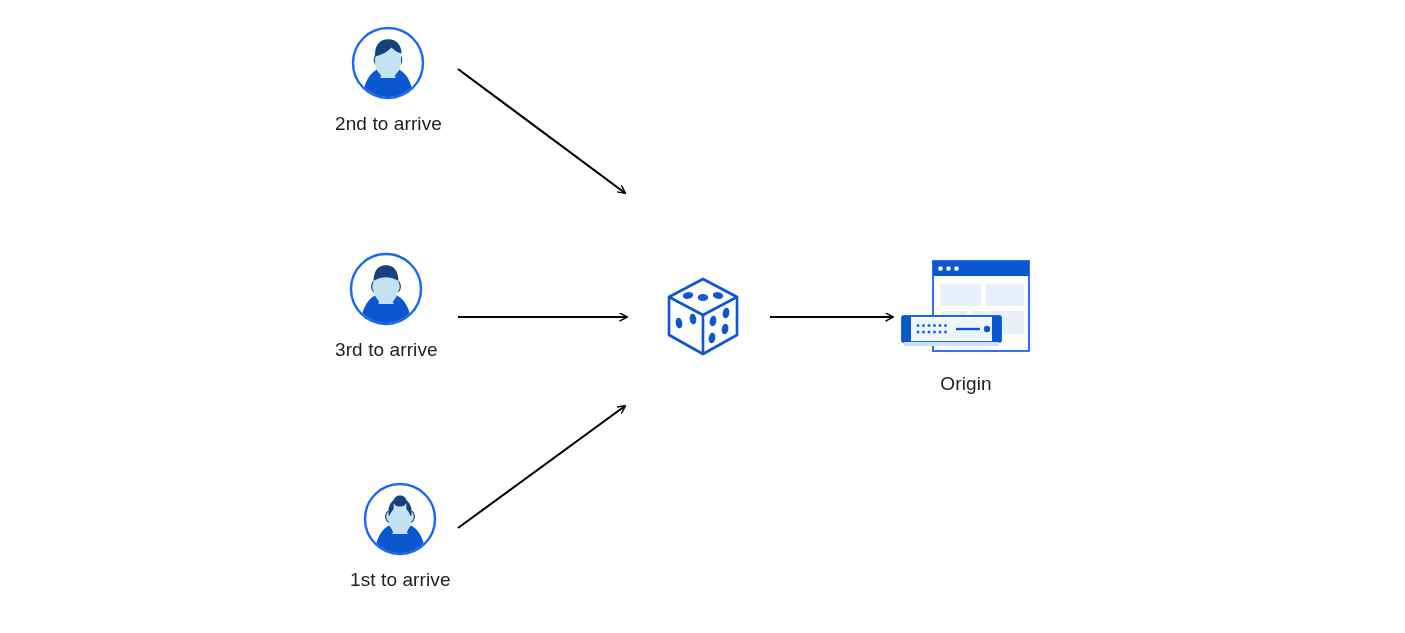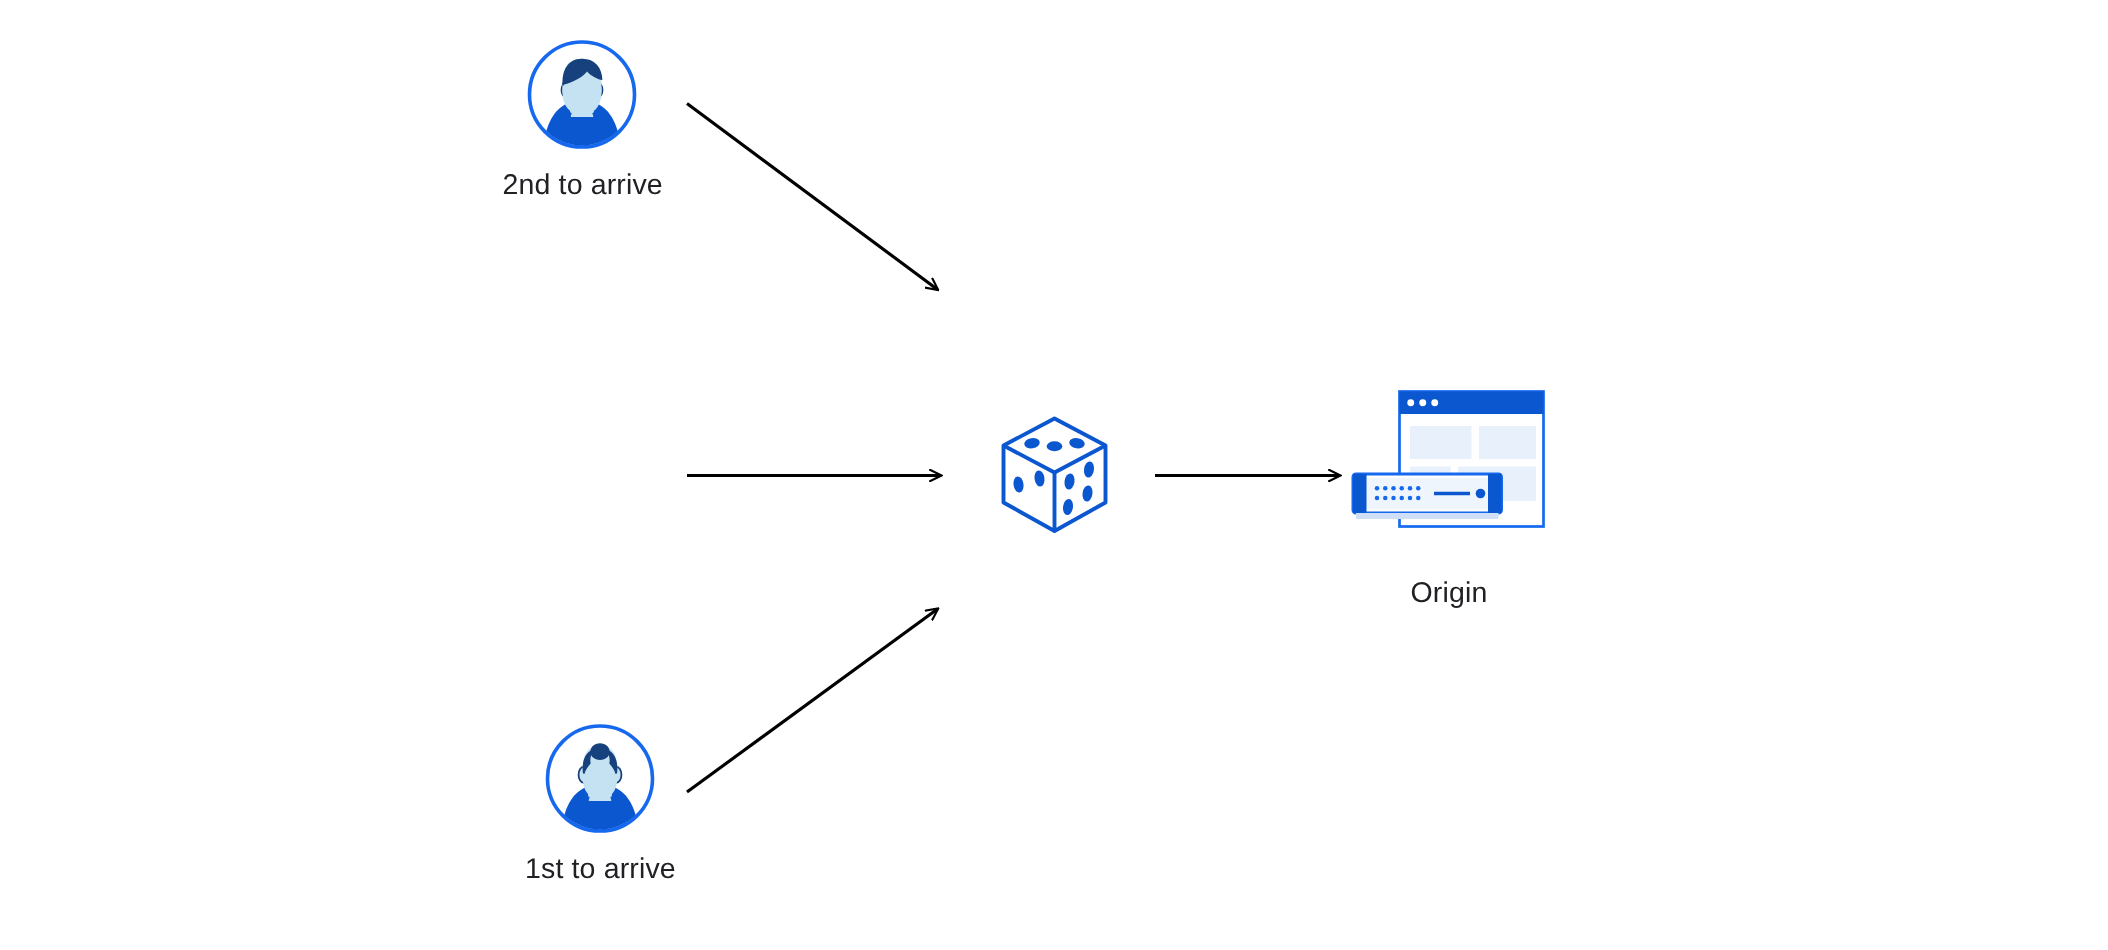--- a/index.html
+++ b/index.html
@@ -28,21 +28,21 @@
     font-size: 19px;
     color: #202124;
     line-height: 24px;
     white-space: nowrap;
     letter-spacing: 0.1px;
   }
   .avatar-wrap { width: 74px; height: 74px; }
   .avatar-label { margin-top: 12px; }
   .dice-wrap { width: 96px; height: 96px; }
   .origin-wrap { width: 136px; height: 100px; }
-  .origin-label { margin-top: 26px; }
+  .origin-label { margin-top: 14px; }
   svg { display: block; overflow: visible; }
   #arrow-layer {
     position: absolute;
     left: 0; top: 0;
     width: 1405px;
     height: 633px;
     pointer-events: none;
   }
 </style>
 </head>
@@ -77,20 +77,40 @@
           <ellipse cx="47.4" cy="34" rx="3.3" ry="5.1" fill="#c5e2f3" stroke="#16417c" stroke-width="1.1"></ellipse>
           <path d="M37 13 C27 13 24 20.5 24 29 L24 36 C24 45 29.5 50.5 37 50.5 C44.5 50.5 50 45 50 36 L50 29 C50 20.5 47 13 37 13 Z" fill="#c5e2f3"></path>
           <path d="M24.2 30.5 C23.4 22 27 13.2 37 13.2 C45.6 13.2 50.4 19 50.6 27.4 C47.6 27 43 24.6 40.4 21.6 C37.6 25.2 30.4 29.4 24.2 30.5 Z" fill="#16417c"></path>
           <path d="M23.6 30 C25.2 26.8 26.4 24.4 27.8 22.8 C26.6 25.6 25.4 28.2 24.6 31.4 Z" fill="#16417c"></path>
         </g>
       </svg>
     </div>
     <div class="node-label avatar-label">2nd to arrive</div>
   </div>
 
+  <div class="node" style="left:335px; top:252px;">
+    <div class="avatar-wrap">
+      <svg viewBox="0 0 74 74" width="74" height="74">
+        <circle cx="37" cy="37" r="35" fill="#ffffff" stroke="#1669ef" stroke-width="2.4"></circle>
+        <clipPath id="clipB">
+            <circle cx="37" cy="37" r="34"></circle>
+          </clipPath>
+        <g clip-path="url(#clipB)">
+          <path d="M37 41 C22 41 13 52 11 74 L63 74 C61 52 52 41 37 41 Z" fill="#0b57d0"></path>
+          <path d="M30 36 L44 36 L45 48 C45 52 29 52 29 48 Z" fill="#c5e2f3"></path>
+          <path d="M37 47 C31 47 29.5 50 29.5 52 L44.5 52 C44.5 50 43 47 37 47 Z" fill="#c5e2f3"></path>
+          <ellipse cx="26.3" cy="34.5" rx="3.6" ry="5.4" fill="#c5e2f3" stroke="#16417c" stroke-width="1.2"></ellipse>
+          <ellipse cx="47.7" cy="34.5" rx="3.6" ry="5.4" fill="#c5e2f3" stroke="#16417c" stroke-width="1.2"></ellipse>
+          <path d="M37 13 C27.5 13 24.5 20.5 24.5 29 L24.5 36 C24.5 45 29.5 50.5 37 50.5 C44.5 50.5 49.5 45 49.5 36 L49.5 29 C49.5 20.5 46.5 13 37 13 Z" fill="#c5e2f3"></path>
+          <path d="M24.6 28.8 C24.6 18.8 29.4 13.2 37 13.2 C44.6 13.2 49.4 18.8 49.4 28.8 C45 26.2 40.6 25.2 37 25.2 C33.4 25.2 29 26.2 24.6 28.8 Z" fill="#16417c"></path>
+        </g>
+      </svg>
+    </div>
+    <div class="node-label avatar-label">3rd to arrive</div>
+  </div>
 
   <div class="node" style="left:350px; top:482px;">
     <div class="avatar-wrap">
       <svg viewBox="0 0 74 74" width="74" height="74">
         <circle cx="37" cy="37" r="35" fill="#ffffff" stroke="#1669ef" stroke-width="2.4"></circle>
         <clipPath id="clipC">
             <circle cx="37" cy="37" r="34"></circle>
           </clipPath>
         <g clip-path="url(#clipC)">
           <path d="M37 41 C22 41 13 52 11 74 L63 74 C61 52 52 41 37 41 Z" fill="#0b57d0"></path>

